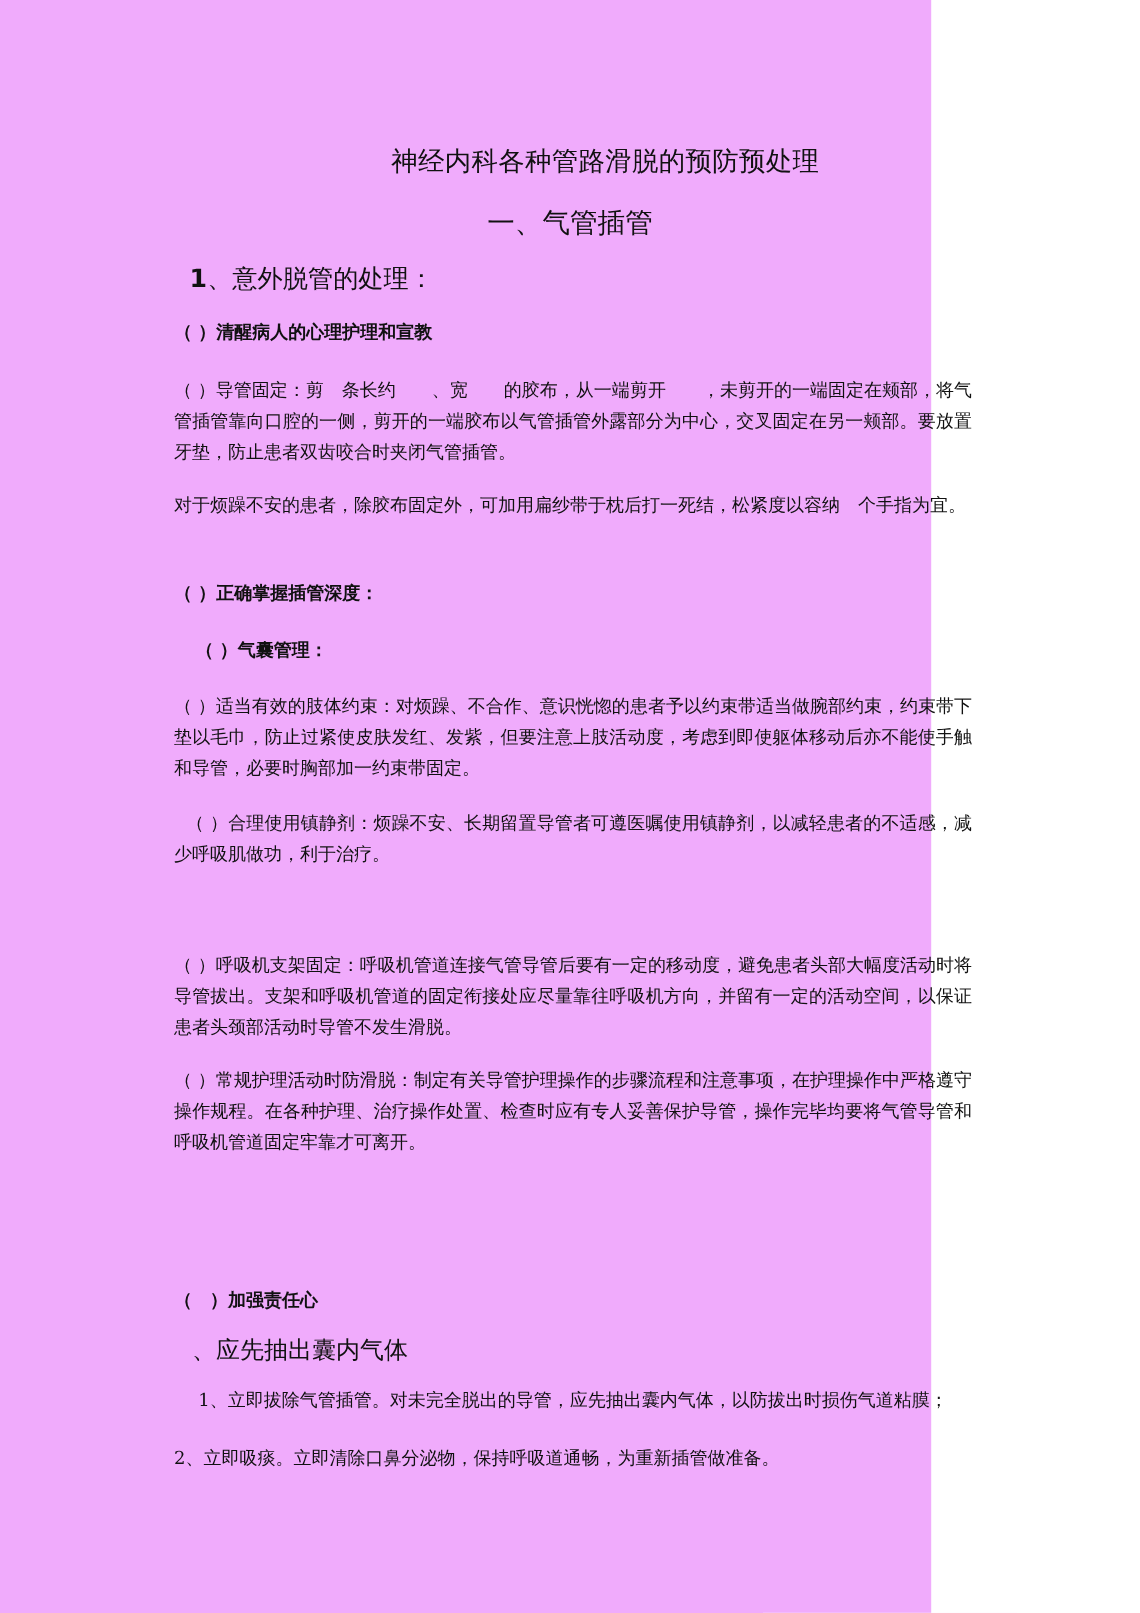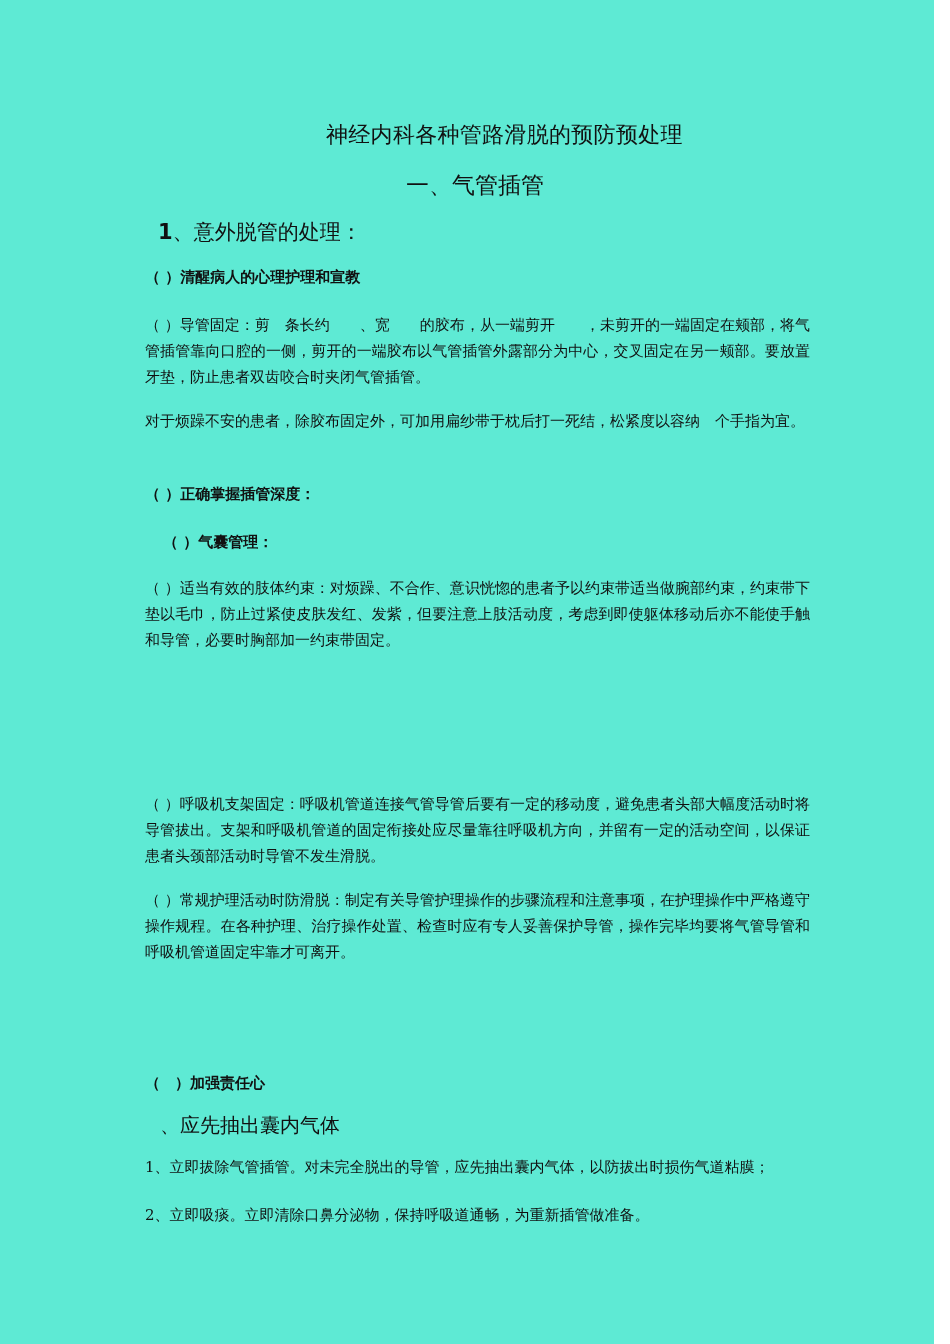--- a/index.html
+++ b/index.html
@@ -1,18 +1,18 @@
 <!DOCTYPE html>
 <html><head>
 <meta charset="utf-8">
 <style>
   html, body { margin: 0; padding: 0; background: #ffffff; }
   body { width: 950px; height: 1344px; position: relative; overflow: hidden;
          font-family: "DejaVu Serif", "Liberation Serif", serif; color: #111; }
-  .page { position: absolute; left: 0; top: 0; width: 934px; height: 1344px; background: #5eead4; }
+  .page { position: absolute; left: 0; top: 0; width: 776px; height: 1344px; background: #f0abfc; }
   .title { position: absolute; left: 326px; top: 120px; font-size: 22px; letter-spacing: 0.3px; white-space: nowrap; }
   .section { position: absolute; left: 406px; top: 170px; font-size: 23px; white-space: nowrap; }
   .subhead { position: absolute; left: 158px; top: 218px; font-size: 21px; white-space: nowrap; }
   .subhead b { font-family: "DejaVu Sans", "Liberation Sans", sans-serif; font-weight: bold; }
   .para { position: absolute; left: 145px; width: 665px; font-size: 15px; line-height: 26px; text-align: justify; }
   .single { white-space: nowrap; font-weight: bold; }
   .head2 { position: absolute; left: 160px; top: 1112px; font-size: 20px; white-space: nowrap; }
   .para2 { position: absolute; left: 145px; width: 665px; font-size: 15px; line-height: 22px; }
 </style>
 </head>
@@ -22,21 +22,22 @@
   <div class="title">神经内科各种管路滑脱的预防预处理</div>
   <div class="section">一、气管插管</div>
   <div class="subhead"><b>1</b><span>、意外脱管的处理：</span></div>
 
   <div class="para single" style="top:264px;">（ ）清醒病人的心理护理和宣教</div>
   <div class="para" style="top:312px;">（ ）导管固定：剪　条长约　　、宽　　的胶布，从一端剪开　　，未剪开的一端固定在颊部，将气管插管靠向口腔的一侧，剪开的一端胶布以气管插管外露部分为中心，交叉固定在另一颊部。要放置牙垫，防止患者双齿咬合时夹闭气管插管。</div>
   <div class="para" style="top:408px;">对于烦躁不安的患者，除胶布固定外，可加用扁纱带于枕后打一死结，松紧度以容纳　个手指为宜。</div>
   <div class="para single" style="top:481px;">（ ）正确掌握插管深度：</div>
   <div class="para single" style="top:529px;margin-left:18px;">（ ）气囊管理：</div>
   <div class="para" style="top:575px;">（ ）适当有效的肢体约束：对烦躁、不合作、意识恍惚的患者予以约束带适当做腕部约束，约束带下垫以毛巾，防止过紧使皮肤发红、发紫，但要注意上肢活动度，考虑到即使躯体移动后亦不能使手触和导管，必要时胸部加一约束带固定。</div>
+  <div class="para" style="top:673px; text-indent:10px;">（ ）合理使用镇静剂：烦躁不安、长期留置导管者可遵医嘱使用镇静剂，以减轻患者的不适感，减少呼吸肌做功，利于治疗。</div>
   <div class="para" style="top:791px;">（ ）呼吸机支架固定：呼吸机管道连接气管导管后要有一定的移动度，避免患者头部大幅度活动时将导管拔出。支架和呼吸机管道的固定衔接处应尽量靠往呼吸机方向，并留有一定的活动空间，以保证患者头颈部活动时导管不发生滑脱。</div>
   <div class="para" style="top:887px;">（ ）常规护理活动时防滑脱：制定有关导管护理操作的步骤流程和注意事项，在护理操作中严格遵守操作规程。在各种护理、治疗操作处置、检查时应有专人妥善保护导管，操作完毕均要将气管导管和呼吸机管道固定牢靠才可离开。</div>
   <div class="para single" style="top:1058px;margin-top:12px;">（　）加强责任心</div>
 
   <div class="head2">、应先抽出囊内气体</div>
 
-  <div class="para2" style="top:1156px;">1、立即拔除气管插管。对未完全脱出的导管，应先抽出囊内气体，以防拔出时损伤气道粘膜；</div>
+  <div class="para2" style="top:1156px;text-align:center;">1、立即拔除气管插管。对未完全脱出的导管，应先抽出囊内气体，以防拔出时损伤气道粘膜；</div>
   <div class="para2" style="top:1204px;">2、立即吸痰。立即清除口鼻分泌物，保持呼吸道通畅，为重新插管做准备。</div>
 </div>
 
 </body></html>

